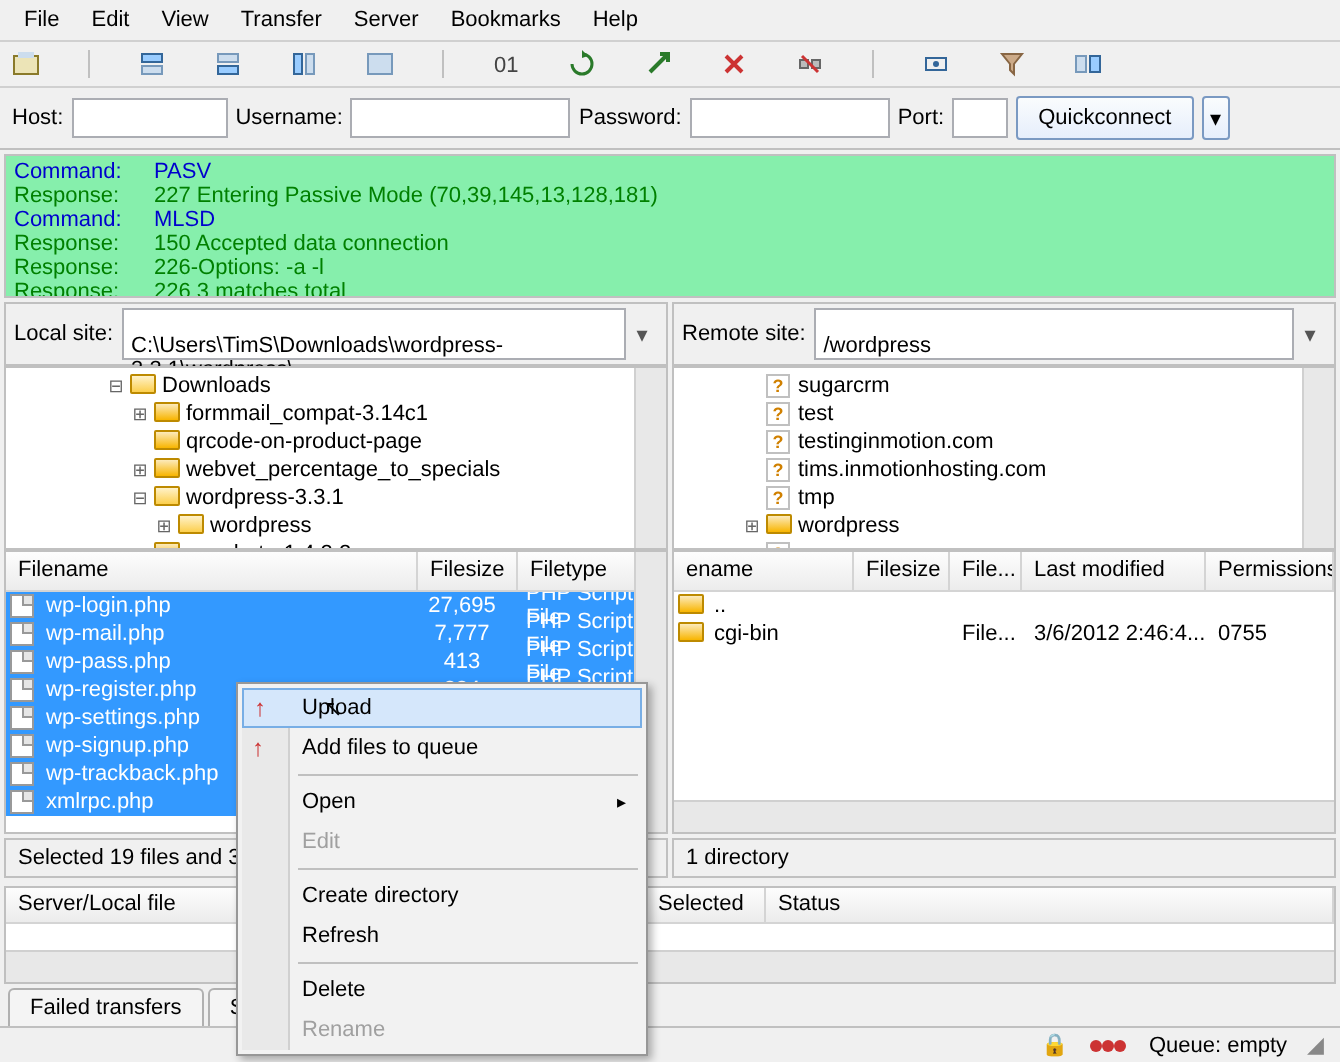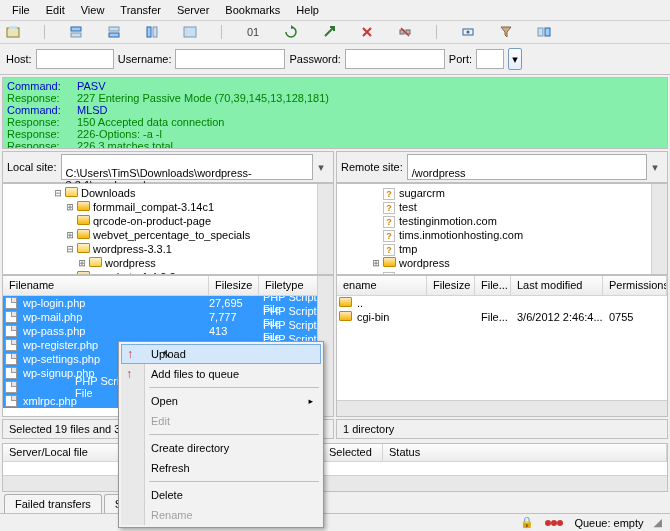--- a/index.html
+++ b/index.html
@@ -48,21 +48,21 @@
 .lists .pane { flex: 1; background: #fff; border: 1px solid #c0c0c0; display: flex; flex-direction: column; position: relative; overflow: hidden; }
 .listhdr { display: flex; background: linear-gradient(#fdfdfd,#ececec); border-bottom: 1px solid #d4d4d4; height: 20px; }
 .listhdr span { padding: 3px 6px; border-right: 1px solid #d4d4d4; overflow: hidden; white-space: nowrap; }
 .listbody { flex: 1; overflow: hidden; }
 .frow { display: flex; height: 14px; align-items: center; }
 .frow.sel { background: #3399ff; color: #fff; }
 .frow .ic { width: 14px; height: 12px; margin: 0 2px; }
 .php-ic { width:12px; height:12px; background:#fff; border:1px solid #999; display:inline-block; position:relative; }
 .php-ic:after { content:''; position:absolute; right:0; top:0; width:4px; height:4px; background:#e6e6e6; border-left:1px solid #999; border-bottom:1px solid #999; }
 .col-name { flex: 1; overflow: hidden; white-space: nowrap; padding-left: 2px; }
-.col-size { width: 50px; text-align: left; padding-right: 6px; }
+.col-size { width: 50px; text-align: center; padding-right: 6px; }
 .col-type { width: 74px; padding-left: 4px; }
 
 .statusrow { display: flex; gap: 2px; padding: 2px; }
 .statusrow .half { flex: 1; border: 1px solid #c0c0c0; background: #f0f0f0; padding: 3px 6px; }
 
 .queue { margin: 2px; border: 1px solid #c0c0c0; background: #fff; flex: 1; display: flex; flex-direction: column; position: relative; }
 .queuehdr { display: flex; background: linear-gradient(#fdfdfd,#ececec); border-bottom: 1px solid #d4d4d4; height: 18px; }
 .queuehdr span { padding: 2px 6px; border-right: 1px solid #d4d4d4; }
 .scrollbar-h { position: absolute; left:0; right:0; bottom:0; height:16px; background:#e8e8e8; border-top:1px solid #d0d0d0; }
 
@@ -180,20 +180,21 @@
 
 <div class="connbar">
   <label>Host:</label>
   <input class="host" style="">
   <label>Username:</label>
   <input class="user" style="">
   <label>Password:</label>
   <input class="pass" type="password" style="">
   <label>Port:</label>
   <input class="port" style="">
+  <button>Quickconnect</button>
   <button class="drop">▾</button>
 </div>
 
 <div class="logpane">
   <div class="row blue">
       <span class="lbl">Command:</span>
       <span>PASV</span>
     </div>
   <div class="row green">
       <span class="lbl">Response:</span>
@@ -353,20 +354,21 @@
           <span class="col-type">PHP Script File</span>
         </div>
         <div class="frow sel">
           <span class="ic"><span class="php-ic"></span></span>
           <span class="col-name">wp-signup.php</span>
           <span class="col-size"></span>
           <span class="col-type">PHP Script File</span>
         </div>
         <div class="frow sel">
           <span class="ic"><span class="php-ic"></span></span>
+          <span class="col-name">wp-trackback.php</span>
           <span class="col-size"></span>
           <span class="col-type">PHP Script File</span>
         </div>
         <div class="frow sel">
           <span class="ic"><span class="php-ic"></span></span>
           <span class="col-name">xmlrpc.php</span>
           <span class="col-size"></span>
           <span class="col-type">PHP Script File</span>
         </div>
       </div>

